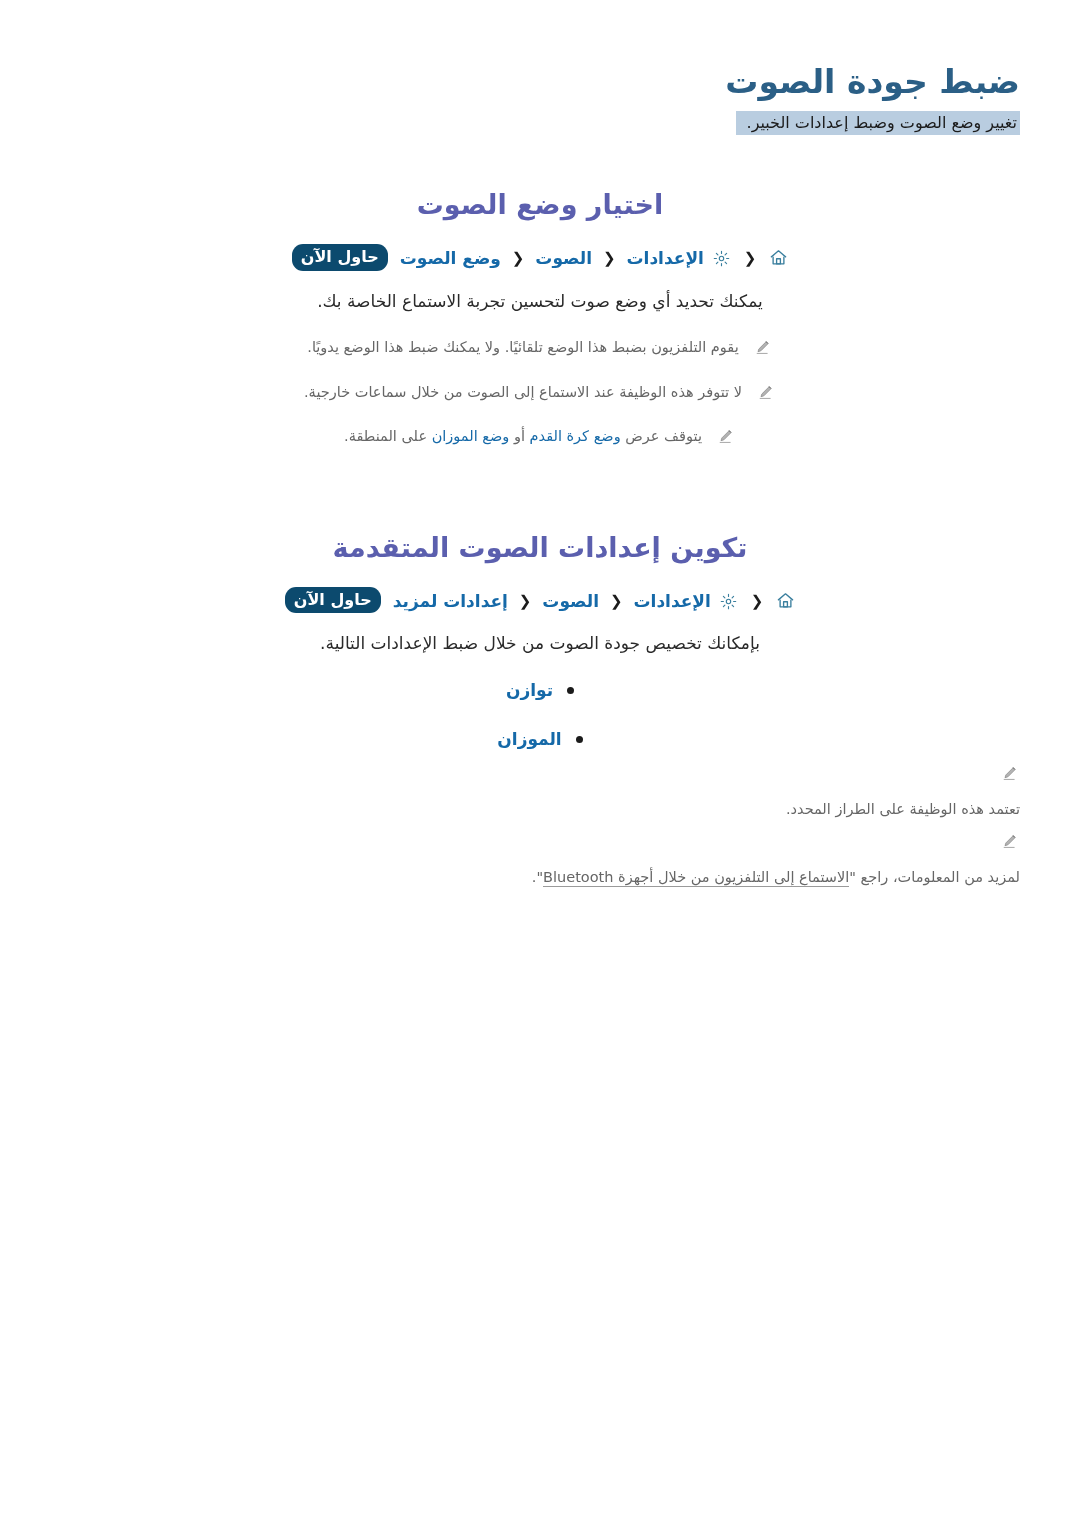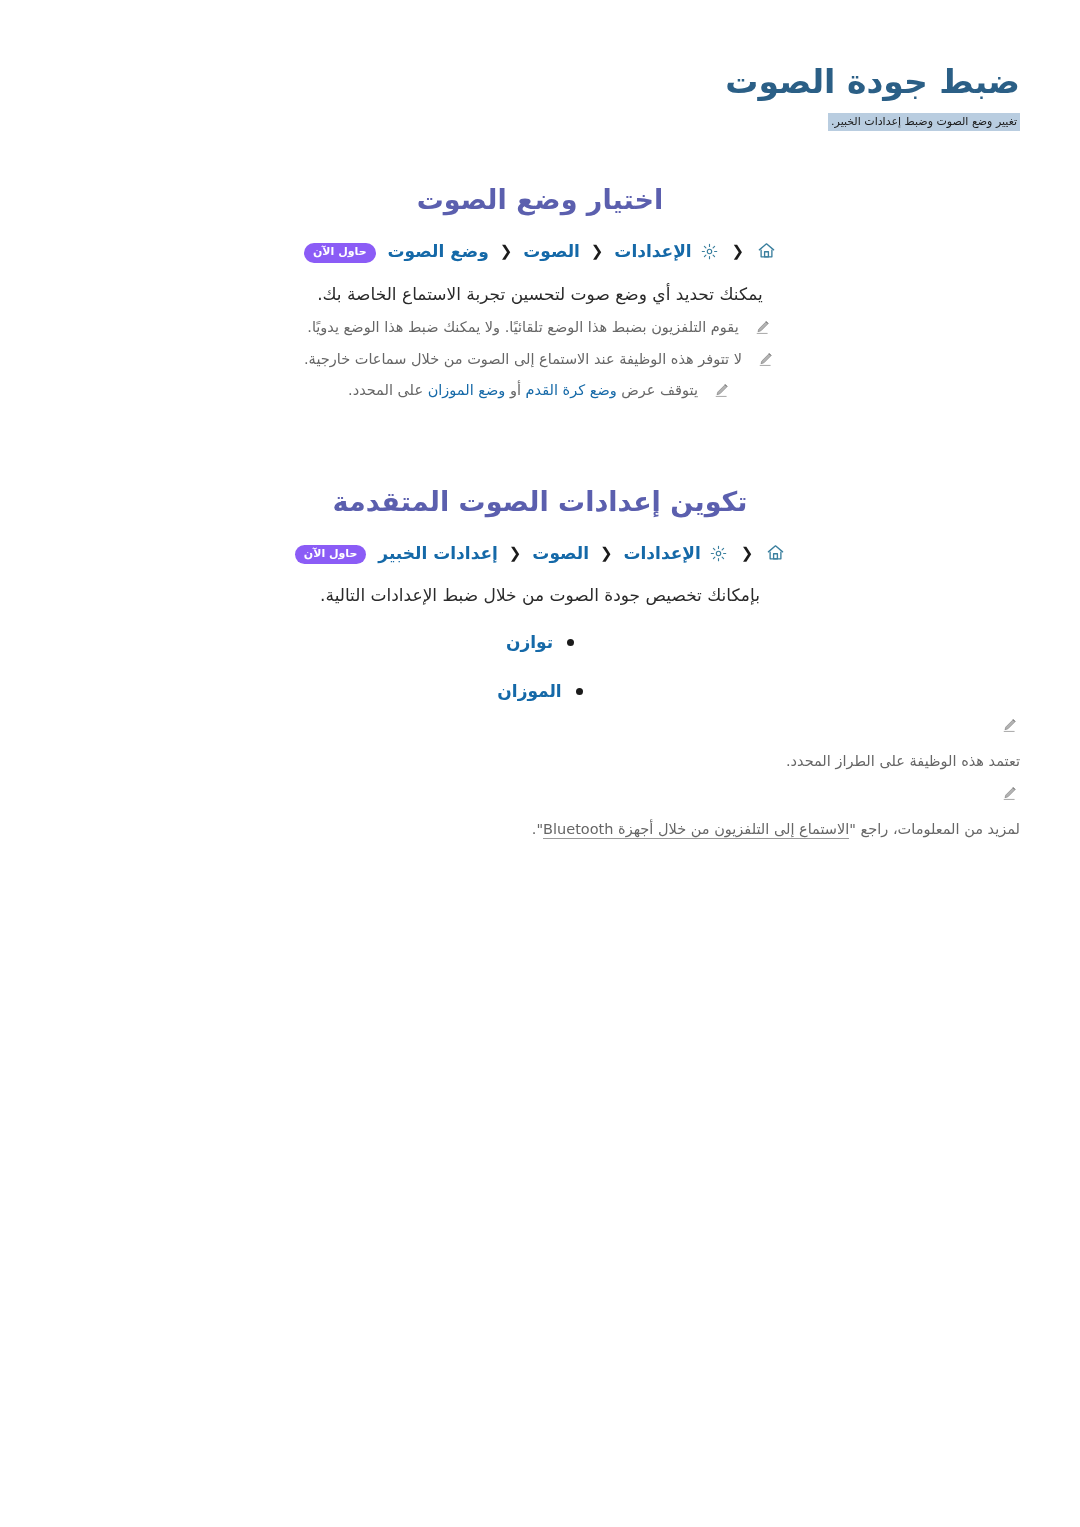--- a/index.html
+++ b/index.html
@@ -37,24 +37,24 @@
     letter-spacing: 0px;
     line-height: 1.2;
     margin: 0 0 8px 0;
     text-align: right;
   }
   .doc-subtitle-wrap {
     text-align: right;
   }
   .doc-subtitle {
     display: inline;
-    font-size: 11px;
+    font-size: 16px;
     color: #1b1b1b;
     background: #b9cde0;
-    padding: 2px 3px 3px 3px;
+    padding: 2px 3px 3px 11px;
     line-height: 1.6;
   }
 
   
   .section {
     padding-left: 60px;
     padding-right: 60px;
   }
   .section-heading {
     font-size: 27px;
@@ -92,23 +92,23 @@
     color: #1b1b1b;
     font-size: 15px;
     font-weight: bold;
     margin: 0 5px;
     display: inline-block;
     vertical-align: 1px;
   }
   .navpath .crumb { color: #1569a8; }
   .try-now {
     display: inline-block;
-    background: #8b5cf6;
+    background: #0c4a6e;
     color: #ffffff;
-    font-size: 11px;
+    font-size: 16px;
     font-weight: bold;
     border-radius: 11px;
     padding: 2px 9px 3px 9px;
     margin-right: 6px;
     vertical-align: 2px;
     line-height: 1.35;
   }
 
   
   .body-line {
@@ -124,21 +124,21 @@
     margin: 0;
     padding: 0;
     list-style: none;
   }
   .note {
     display: flex;
     flex-direction: row;
     justify-content: center;
     align-items: flex-start;
     gap: 14px;
-    margin-top: 9px;
+    margin-top: 22px;
     font-size: 14.5px;
     color: #666666;
     line-height: 1.55;
   }
   .note-icon {
     flex: 0 0 auto;
     width: 20px;
     height: 20px;
     margin-top: 2px;
   }
@@ -258,21 +258,21 @@
         </span>
       </li>
       <li class="note">
         <span class="note-icon">
           <svg width="20" height="20" viewBox="0 0 24 24">
             <path d="M4.5 18.5h13" stroke="#a8a8a8" stroke-width="1.2" fill="none"></path>
             <path d="M6 16.4l1.1-3.3 9-9 2.3 2.3-9 9z" fill="#b3b3b3" stroke="#8f8f8f" stroke-width="1"></path>
             <path d="M15.2 4.4l2.3 2.3" stroke="#7d7d7d" stroke-width="1"></path>
           </svg>
         </span>
-        <span class="note-text"><span>يتوقف عرض </span><span class="hl">وضع كرة القدم</span><span> أو </span><span class="hl">وضع الموزان</span><span> على المحدد.</span></span>
+        <span class="note-text"><span>يتوقف عرض </span><span class="hl">وضع كرة القدم</span><span> أو </span><span class="hl">وضع الموزان</span><span> على المنطقة.</span></span>
       </li>
     </ul>
   </div>
 
   <div class="section">
 
     <h2 class="section-heading sec2-heading">تكوين إعدادات الصوت المتقدمة</h2>
 
     <div class="navpath">
       <span class="home-icon">
@@ -286,21 +286,21 @@
       <span class="gear-icon">
         <svg width="17" height="17" viewBox="0 0 24 24" fill="none" stroke="#3a7f9e" stroke-width="1.6" stroke-linecap="round" stroke-linejoin="round">
           <circle cx="12" cy="12" r="3.1"></circle>
           <path d="M12 1.8v3M12 19.2v3M4.8 4.8l2.1 2.1M17.1 17.1l2.1 2.1M1.8 12h3M19.2 12h3M4.8 19.2l2.1-2.1M17.1 6.9l2.1-2.1"></path>
         </svg>
       </span>
       <span class="crumb">الإعدادات</span>
       <span class="chev">❮</span>
       <span class="crumb">الصوت</span>
       <span class="chev">❮</span>
-      <span class="crumb">إعدادات الخبير</span>
+      <span class="crumb">إعدادات لمزيد</span>
       <span class="try-now">حاول الآن</span>
     </div>
 
     <div class="body-line">بإمكانك تخصيص جودة الصوت من خلال ضبط الإعدادات التالية.</div>
 
     <ul class="bullet-list">
 
       <li class="bullet-item">
         <span class="bullet-dot"></span>
         <span class="bullet-label">توازن</span>

